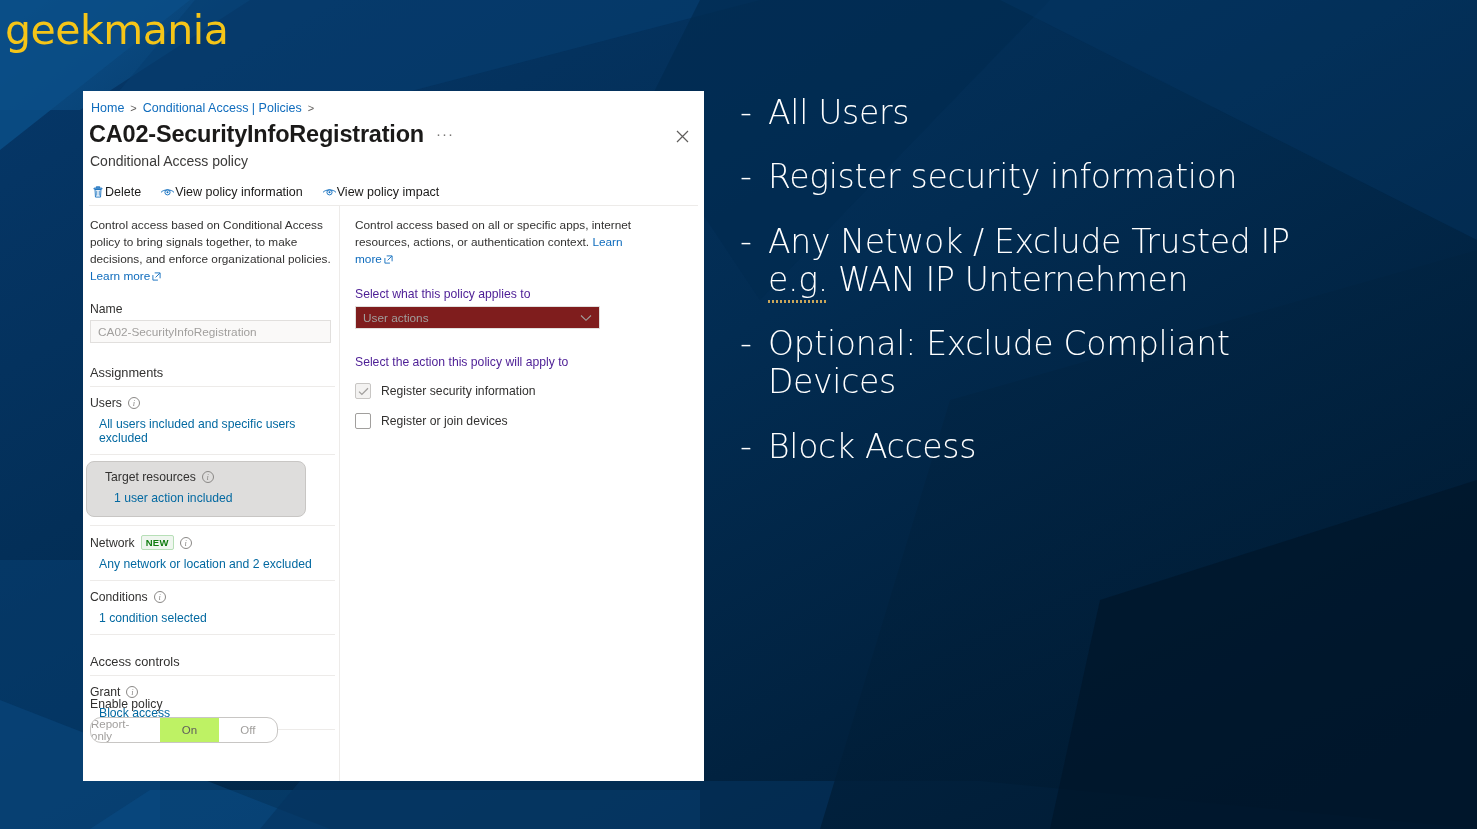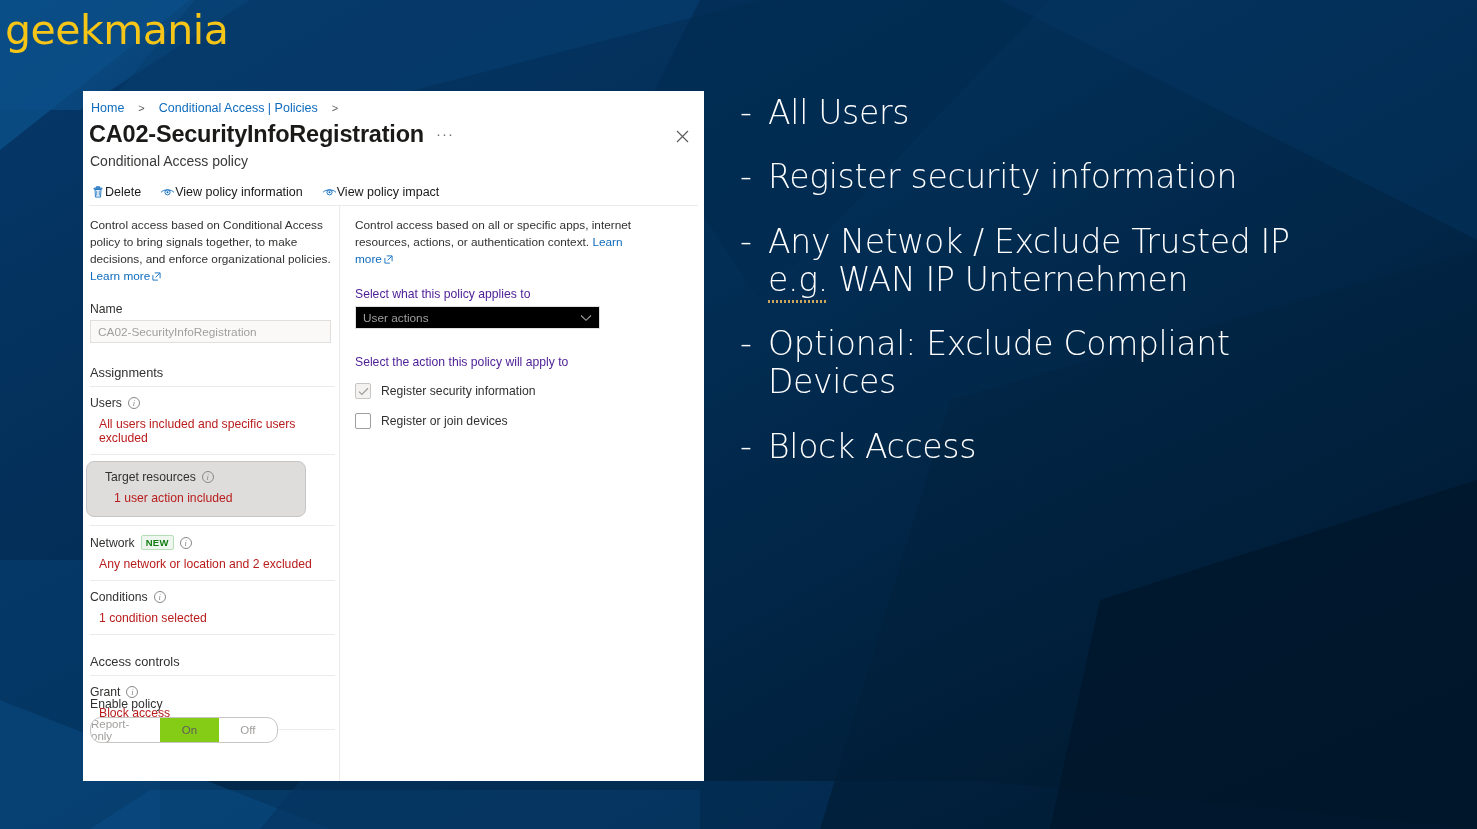--- a/index.html
+++ b/index.html
@@ -28,21 +28,21 @@
   .panel {
     position: absolute; left: 83px; top: 91px;
     width: 621px; height: 690px;
     background: #ffffff;
     overflow: hidden;
   }
 
   .breadcrumb {
     position: absolute; left: 8px; top: 10px;
     font-size: 12.5px; color: #0f6cbd;
-    display: flex; align-items: center; gap: 14px;
+    display: flex; align-items: center; gap: 6px;
     white-space: nowrap;
   }
   .breadcrumb .crumb { color: #0f6cbd; cursor: pointer; }
   .breadcrumb .sep { color: #605e5c; font-size: 11px; }
 
   .title-row {
     position: absolute; left: 6px; top: 30px;
     display: flex; align-items: baseline; gap: 12px;
   }
   .title {
@@ -108,21 +108,21 @@
   .sect-head {
     font-size: 12.8px; color: #323130; margin-top: 22px;
   }
   .hrule { height: 1px; background: #edebe9; margin-top: 6px; width: 245px; }
 
   .row-label {
     font-size: 12.2px; color: #323130; margin-top: 9px;
     display: flex; align-items: center; gap: 6px;
   }
   .row-value {
-    font-size: 12.2px; color: #b91c1c; cursor: pointer;
+    font-size: 12.2px; color: #0369a1; cursor: pointer;
     margin-top: 7px; margin-left: 9px; margin-bottom: 9px;
   }
 
   .tile-selected {
     background: #dedddc; border: 1px solid #c8c6c4; border-radius: 8px;
     margin-top: 6px; padding: 6px 8px 9px 18px; width: 220px;
     margin-left: -4px;
   }
   .tile-selected .row-label { margin-top: 2px; }
   .tile-selected .row-value { margin-bottom: 2px; }
@@ -145,27 +145,27 @@
   .enable-label { font-size: 12.2px; color: #323130; margin-bottom: 6px; }
   .seg {
     display: flex; width: 188px; height: 26px;
     border: 1px solid #c8c6c4; border-radius: 11px; overflow: hidden;
     background: #ffffff;
   }
   .seg div {
     flex: 1; display: flex; align-items: center; justify-content: center;
     font-size: 11.5px; color: #a19f9d; cursor: pointer;
   }
-  .seg div.on { background: #84cc16; color: #605e5c; margin-left: 11px; }
+  .seg div.on { background: #bef264; color: #605e5c; margin-left: 11px; }
 
   
   .sel-label { font-size: 12.2px; color: #4c1d95; margin-top: 18px; margin-bottom: 5px; }
   .readonly-select {
     width: 245px; height: 23px;
-    border: 1px solid #e1dfdd; background: #000000;
+    border: 1px solid #e1dfdd; background: #7f1d1d;
     font-size: 11.8px; color: #a19f9d;
     padding: 0 7px; display: flex; align-items: center;
     justify-content: space-between;
   }
   .chev { color: #a19f9d; }
 
   .cbrow { display: flex; align-items: center; gap: 10px; margin-top: 14px; }
   .cb {
     width: 16px; height: 16px; border: 1px solid #c8c6c4;
     background: #f3f2f1; border-radius: 2px; flex: none;

